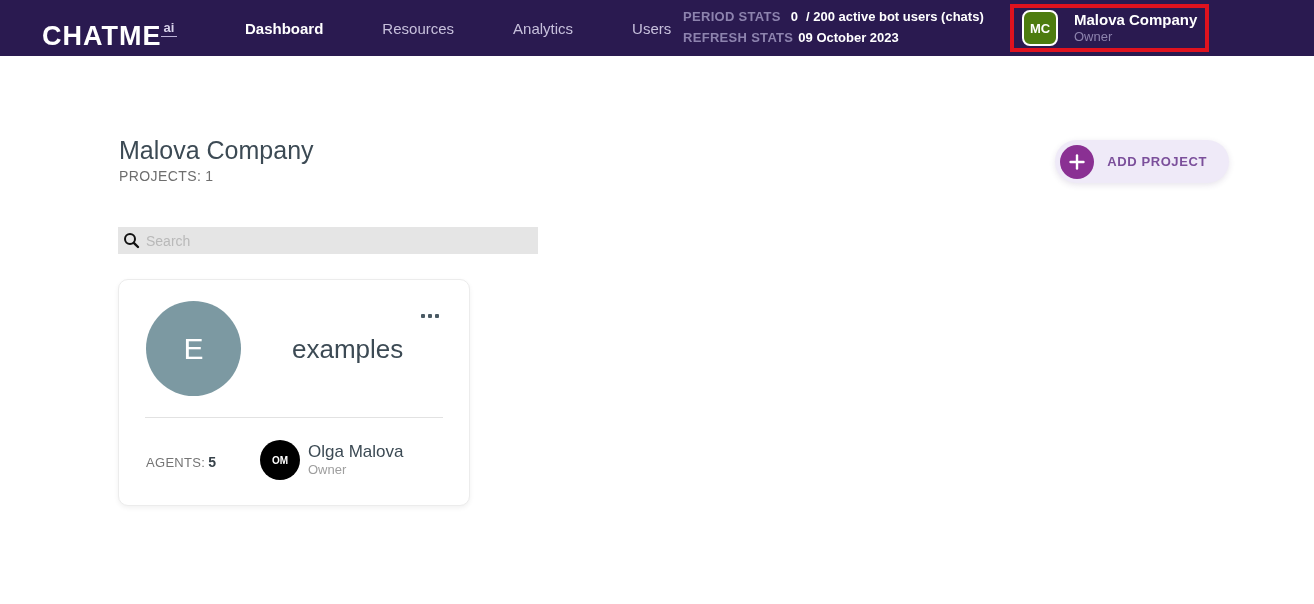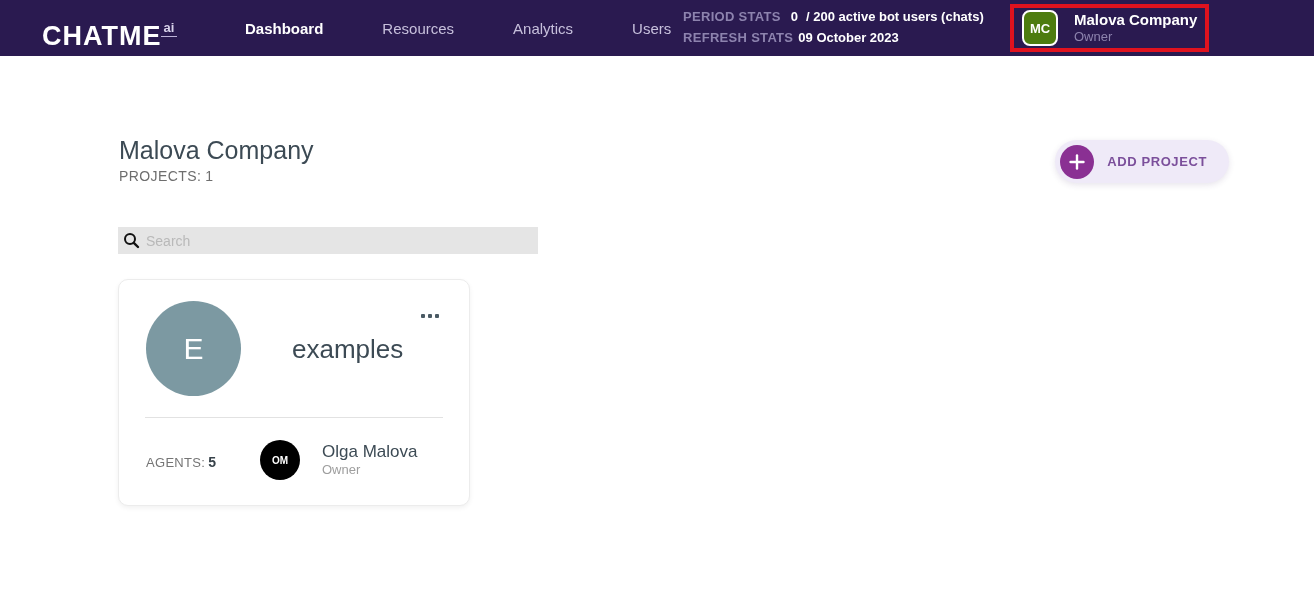--- a/index.html
+++ b/index.html
@@ -174,21 +174,21 @@
     position: absolute; left: 141px; top: 22px;
     display: flex; align-items: center;
   }
   .owner-avatar {
     width: 40px; height: 40px; border-radius: 50%;
     background: #000000;
     display: flex; align-items: center; justify-content: center;
     color: #ffffff; font-size: 10px; font-weight: bold;
     flex-shrink: 0;
   }
-  .owner-text { margin-left: 22px; display: flex; flex-direction: column; }
+  .owner-text { margin-left: 8px; display: flex; flex-direction: column; }
   .owner-name { color: #3c4a54; font-size: 17px; line-height: 20px; }
   .owner-role { color: #9e9e9e; font-size: 13px; line-height: 16px; }
 </style>
 </head>
 <body>
 
 <header class="app-header">
 
   <div class="logo">
     <span class="brand">CHATME</span>

